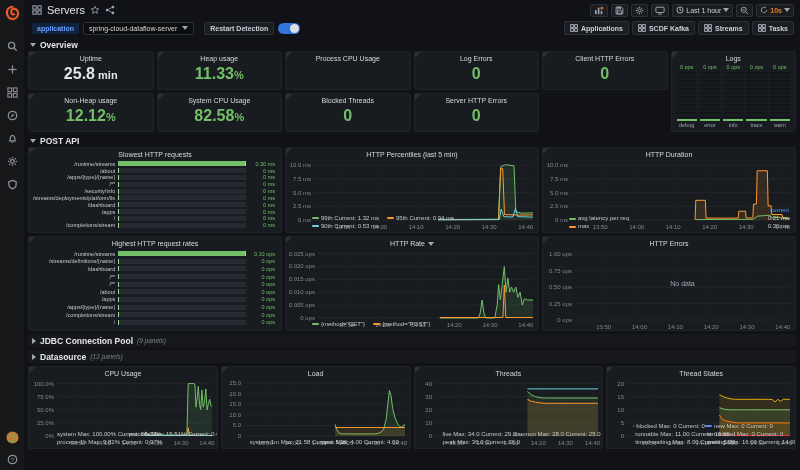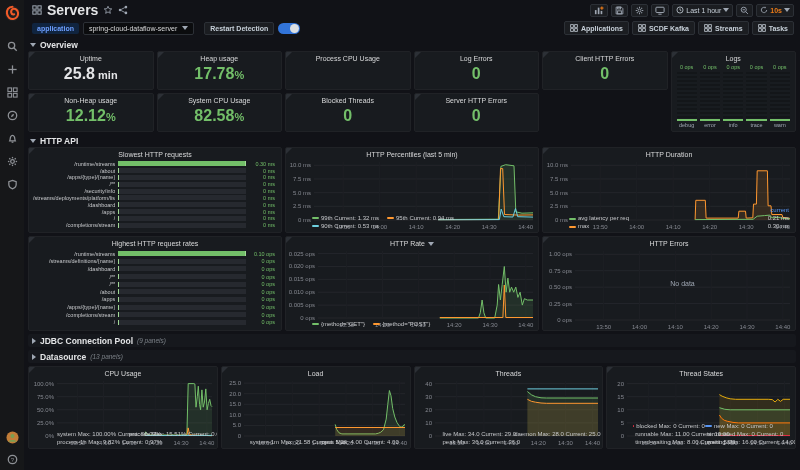--- a/index.html
+++ b/index.html
@@ -12,21 +12,21 @@
     padding-top:4px; gap:9px; position:relative; flex:none; }
   .sidebar .sicon { width:14px; height:14px; display:flex; align-items:center; justify-content:center; cursor:pointer; }
   .sidebar .logo { width:18px; height:18px; margin-bottom:8px; }
   .sidebar .bottom { position:absolute; bottom:4px; display:flex; flex-direction:column; gap:8px; align-items:center; }
   .sic { stroke:#8e9196; fill:none; stroke-width:1.4; }
 
   
   .main { flex:1; display:flex; flex-direction:column; padding:0 4px; background:#111217; }
 
   .navbar { height:18px; display:flex; align-items:center; gap:5px; padding:2px 2px 0 4px; }
-  .navbar .title { font-size:14px; font-weight:bold; color:#e3e4e6; }
+  .navbar .title { font-size:11px; font-weight:normal; color:#e3e4e6; }
   .nav-right { margin-left:auto; display:flex; gap:3px; align-items:center; }
   .navbtn { height:13px; min-width:17px; background:#1b1d21; border:1px solid #2c3036; border-radius:2px;
     display:flex; align-items:center; justify-content:center; padding:0 3px; cursor:pointer; gap:2px; }
   .navbtn.text { font-size:7px; color:#c7d0d9; }
   .orange { color:#eb7b18 !important; font-weight:bold; }
 
   .toolbar { height:20px; display:flex; align-items:center; gap:4px; padding:2px 2px 2px 4px; }
   .varchip { background:#10243f; color:#6e9fff; font-size:7px; font-weight:bold; padding:2px 5px; border-radius:2px; cursor:pointer; }
   .varselect { background:#0b0c0e; border:1px solid #2c3036; color:#d8d9da; font-size:7px; padding:2px 5px;
     border-radius:2px; display:flex; gap:5px; align-items:center; cursor:pointer; }
@@ -308,21 +308,21 @@
       <span>Overview</span>
     </div>
 
     <div class="overview-grid">
       <div class="panel">
         <div class="ptitle">Uptime</div>
         <div class="statval" style="color: rgb(227, 228, 230);"><span>25.8</span><span class="unit"> min</span></div>
       </div>
       <div class="panel">
         <div class="ptitle">Heap usage</div>
-        <div class="statval" style="color: rgb(115, 191, 105);"><span>17.78</span><span class="unit">%</span></div>
+        <div class="statval" style="color: rgb(115, 191, 105);"><span>11.33</span><span class="unit">%</span></div>
       </div>
       <div class="panel">
         <div class="ptitle">Process CPU Usage</div>
       </div>
       <div class="panel">
         <div class="ptitle">Log Errors</div>
         <div class="statval" style="color: rgb(115, 191, 105);"><span>0</span><span class="unit"></span></div>
       </div>
       <div class="panel">
         <div class="ptitle">Client HTTP Errors</div>
@@ -371,21 +371,21 @@
         <div class="statval" style="color: rgb(115, 191, 105);"><span>0</span><span class="unit"></span></div>
       </div>
       <div class="panel">
         <div class="ptitle">Server HTTP Errors</div>
         <div class="statval" style="color: rgb(115, 191, 105);"><span>0</span><span class="unit"></span></div>
       </div>
     </div>
 
     <div class="sectionhead">
       <span class="chev"></span>
-      <span>HTTP API</span>
+      <span>POST API</span>
     </div>
 
     <div class="http-row r1">
       <div class="panel gpanel">
         <div class="ptitle">Slowest HTTP requests</div>
         <div class="bargauge">
             <div class="bgrow">
               <div class="bglabel">/runtime/streams</div>
               <div class="bgtrack">
                 <div class="bgfill" style="width:100%"></div>

